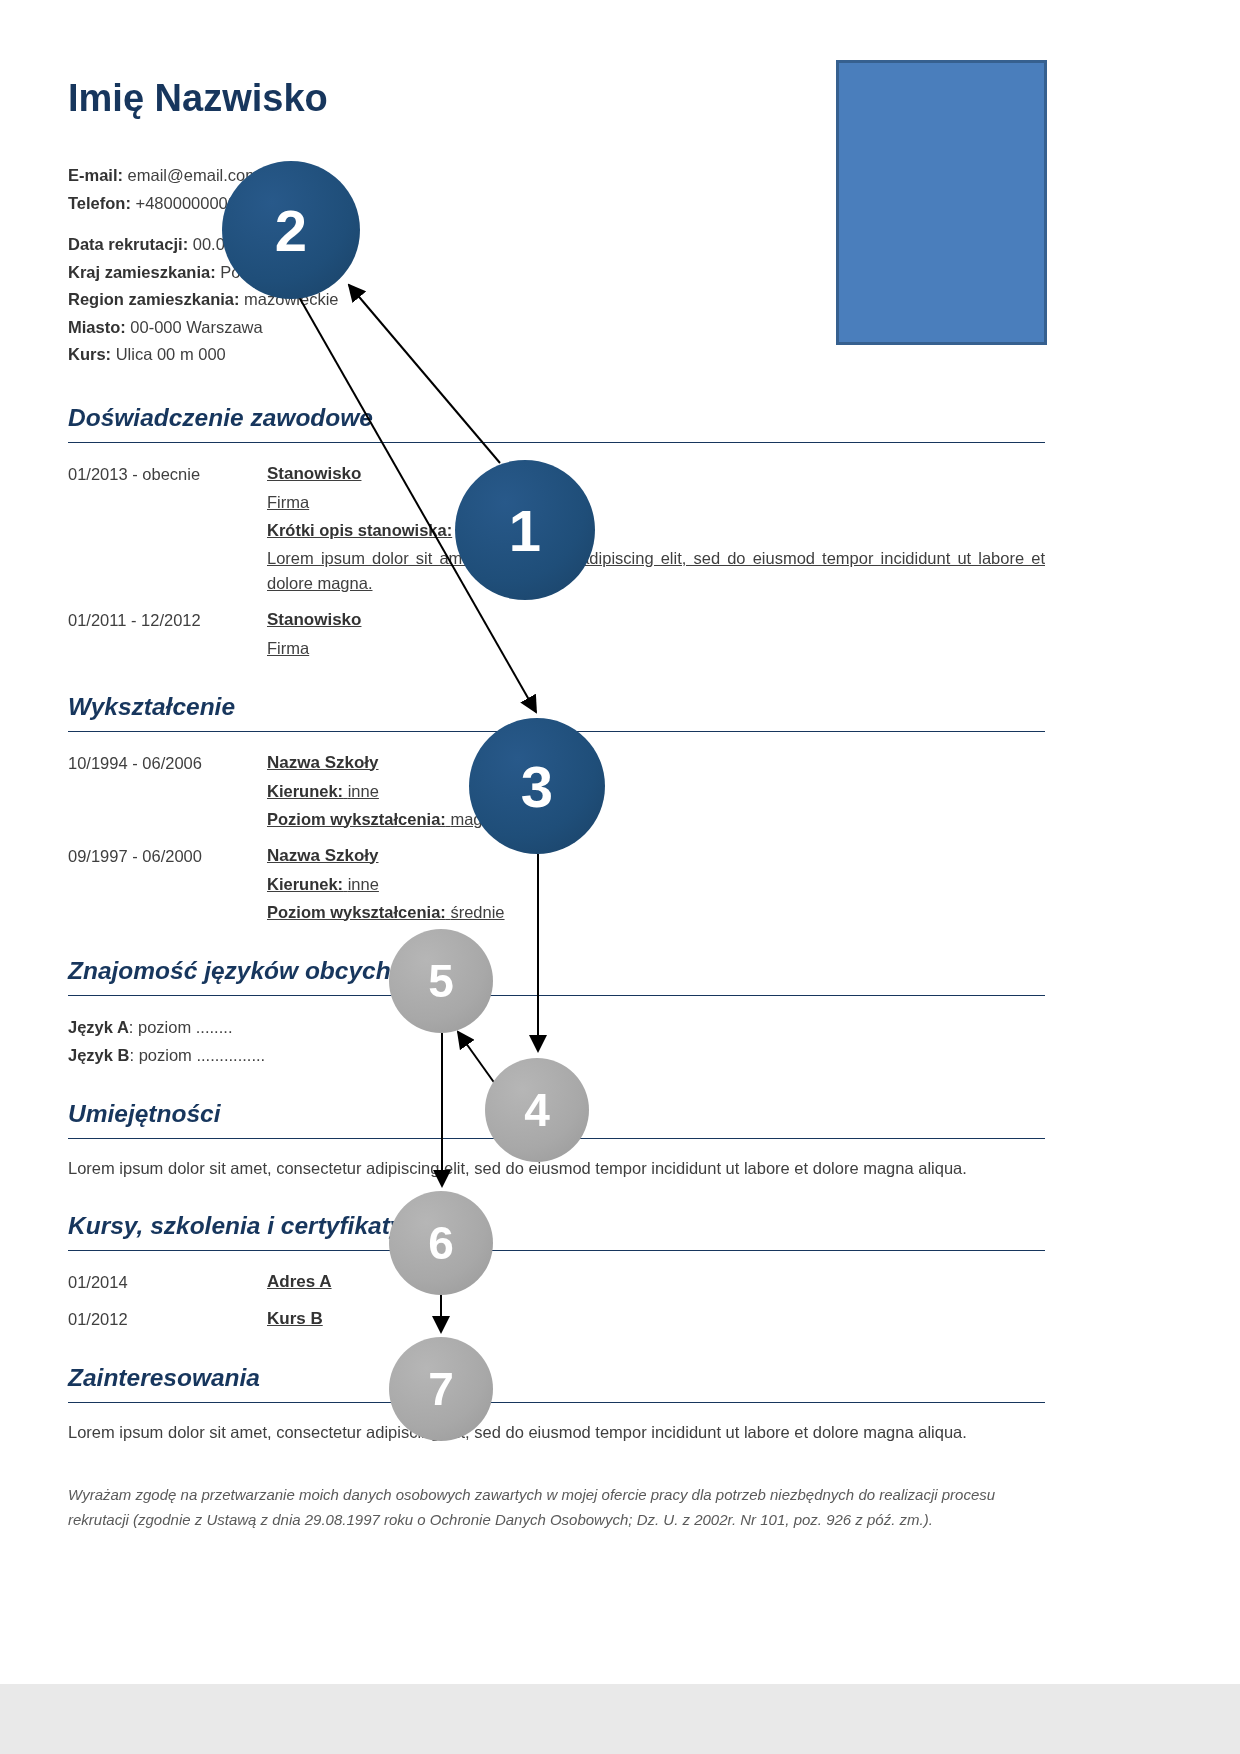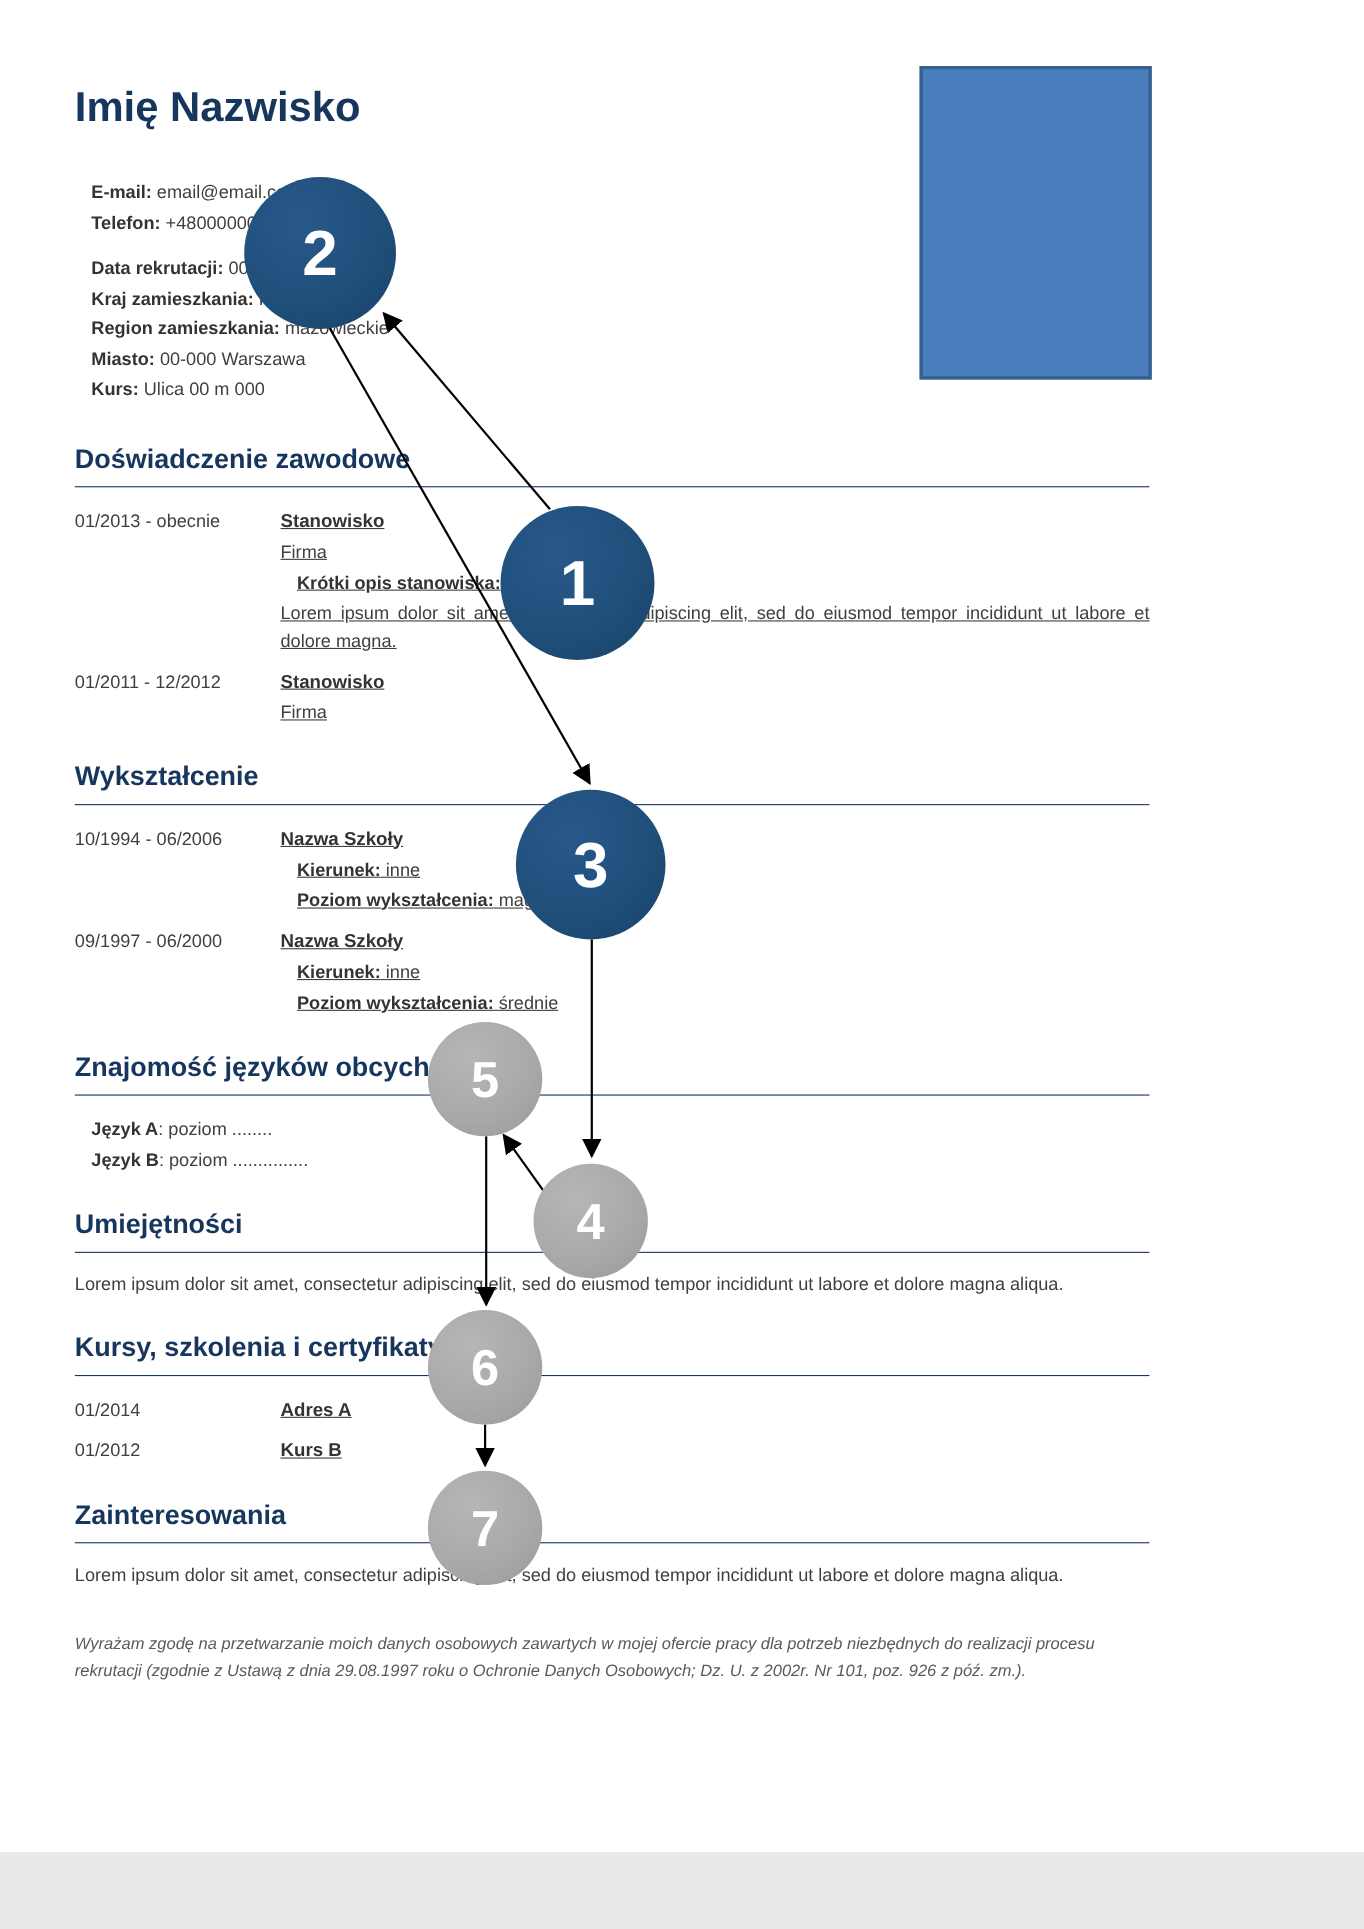--- a/index.html
+++ b/index.html
@@ -19,28 +19,28 @@
   h1.title {
     font-size:38px; line-height:44px; font-weight:bold;
     color:#17365D; margin-bottom:42px;
   }
   .photo {
     position:absolute; left:836px; top:60px; width:211px; height:285px;
     background:#4A7EBC; border:3px solid #36608F; z-index:1;
   }
   .c-line { font-size:16.5px; line-height:27.5px; }
   .c-gap { margin-top:14px; }
-  .b { font-weight:bold; color:#333333;margin-left:15px; }
+  .b { font-weight:bold; color:#333333; }
   .sec-title {
     font-size:24.5px; line-height:30px; font-weight:bold;
-    color:#17365D; margin:30px 0 9px 0;
+    color:#17365D; margin:30px 0 9px 0;font-style:italic;
   }
   .sec-title.first { margin-top:34px; }
   .rule { border-top:1.5px solid #17365D; margin-bottom:17px; }
-  .row { display:flex; margin-bottom:9px; }
+  .row { display:flex; margin-bottom:9px;gap:12px; }
   .dates { width:187px; flex-shrink:0; font-size:16.5px; line-height:28px; }
   .details { flex:1; font-size:16.5px; line-height:28px;text-decoration:underline; }
   .pos { font-weight:bold; font-size:17px; color:#333333; }
   .desc { font-size:16.5px; line-height:25.5px; text-align:justify; margin-top:2px; }
   .para { font-size:16.5px; line-height:25.5px; text-align:justify; }
   .lang-line { font-size:16.5px; line-height:28px; }
   .footer {
     position:absolute; left:68px; top:1482px; width:977px;
     font-size:15px; line-height:25px; font-style:italic; color:#5a5a5a;
     z-index:1;

